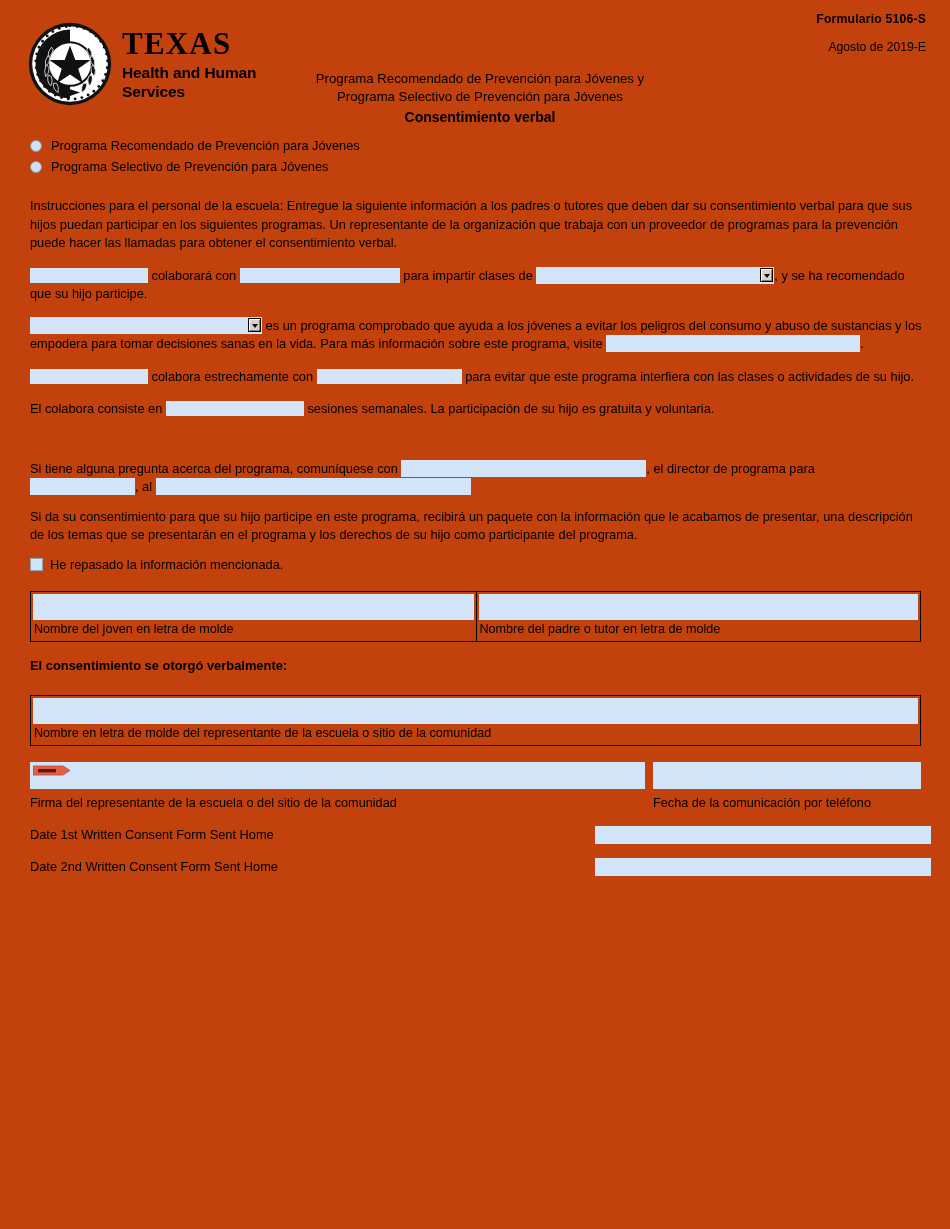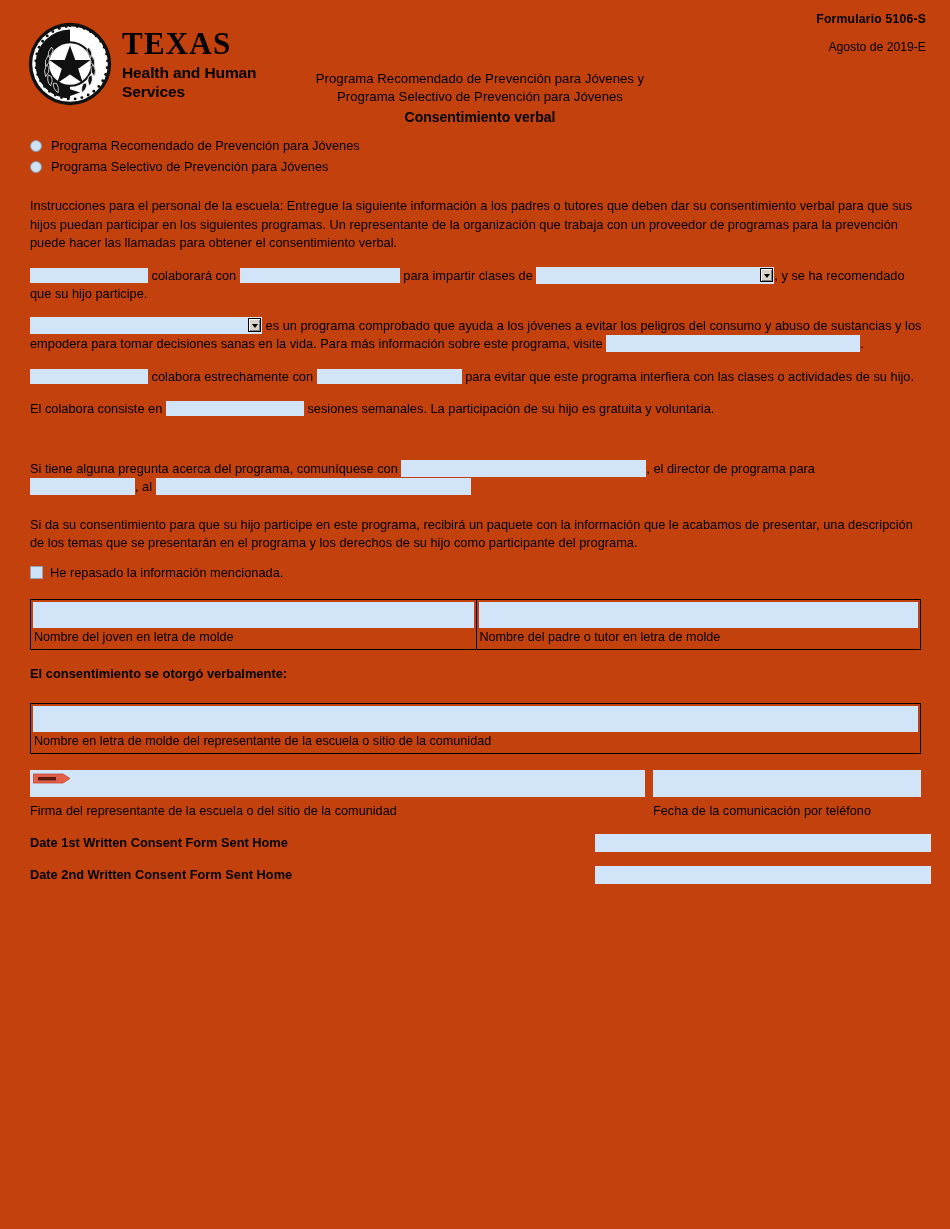--- a/index.html
+++ b/index.html
@@ -232,21 +232,21 @@
   }
 
   .note-line { margin-top: 17px; font-size: 12.8px; }
 
   .date-row {
     display: flex;
     align-items: center;
     margin-top: 14px;
     font-size: 12.8px;
   }
-  .date-label { width: 565px; flex: 0 0 auto; font-weight: bold; }
+  .date-label { width: 565px; flex: 0 0 auto; }
   .date-input {
     flex: 0 0 auto;
     width: 336px;
     height: 18px;
     background: #d2e5f8;
   }
 </style>
 </head>
 <body>
 
@@ -381,21 +381,21 @@
       <span>sesiones semanales. La participación de su hijo es gratuita y voluntaria.</span>
     </div>
 
     <div class="para" style="margin-top:42px">
       <span>Si tiene alguna pregunta acerca del programa, comuníquese con</span>
       <span class="fld fld-tall" style="width:245px"></span><span>, el director de programa para</span>
       <span class="fld fld-tall" style="width:105px"></span><span>, al</span>
       <span class="fld fld-tall" style="width:315px"></span>
     </div>
 
-    <div class="para" style="margin-top:20px">Si da su consentimiento para que su hijo participe en este programa, recibirá un paquete con la información que le acabamos de presentar, una descripción de los temas que se presentarán en el programa y los derechos de su hijo como participante del programa.</div>
+    <div class="para" style="margin-top:12px">Si da su consentimiento para que su hijo participe en este programa, recibirá un paquete con la información que le acabamos de presentar, una descripción de los temas que se presentarán en el programa y los derechos de su hijo como participante del programa.</div>
 
     <div class="para tight">
       <span class="checkbox"></span><span>He repasado la información mencionada.</span>
     </div>
 
     <div class="name-table">
       <div class="name-cell">
         <div class="name-input"></div>
         <div class="name-caption">Nombre del joven en letra de molde</div>
       </div>

